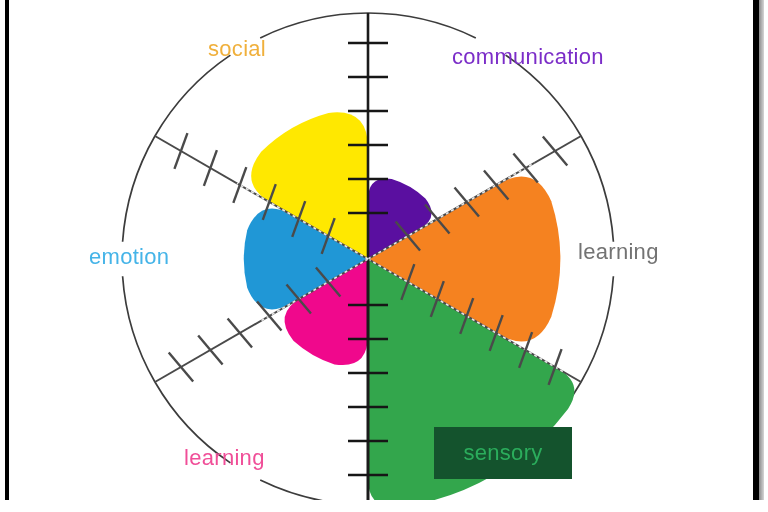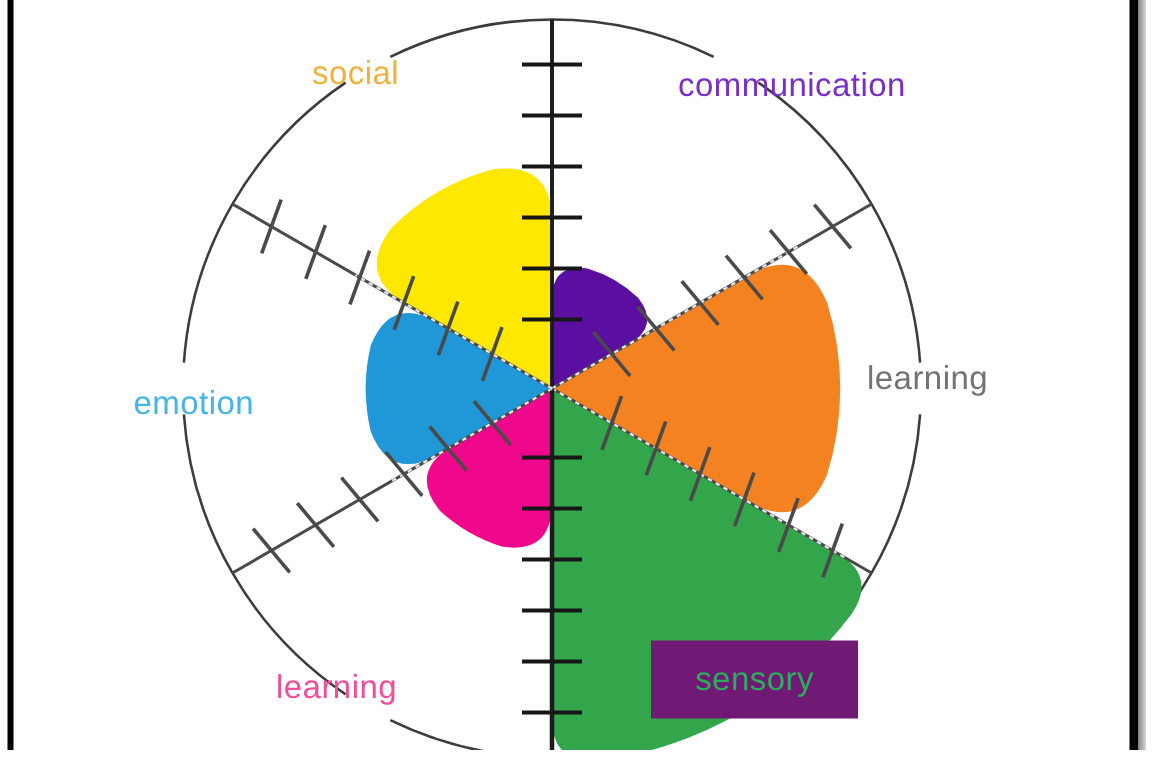--- a/index.html
+++ b/index.html
@@ -3,23 +3,23 @@
 <meta charset="utf-8">
 <style>
   html,body{margin:0;padding:0;background:#ffffff;}
   .stage{position:relative;width:768px;height:500px;overflow:hidden;background:#ffffff;
          font-family:Liberation Sans, sans-serif;}
   .stage svg{position:absolute;left:0;top:0;}
   .axis-label{position:absolute;font-size:22px;font-weight:400;letter-spacing:.3px;white-space:nowrap;}
   .lbl-social{left:208px;top:36px;}
   .lbl-communication{left:452px;top:44px;}
   .lbl-learning{left:578px;top:239px;}
-  .lbl-emotion{left:89px;top:256px;}
+  .lbl-emotion{left:89px;top:244px;}
   .lbl-behaviour{left:184px;top:445px;}
-  .sensory-box{position:absolute;left:434px;top:427px;width:138px;height:52px;background:#701a75;
+  .sensory-box{position:absolute;left:434px;top:427px;width:138px;height:52px;background:#14532d;
                display:flex;align-items:center;justify-content:center;}
   .border-left{position:absolute;left:5px;top:0;width:4px;height:512px;background:#000;}
   .border-right{position:absolute;left:753px;top:0;width:6px;height:512px;background:#000;}
   .border-right-shadow{position:absolute;left:759px;top:0;width:5px;height:512px;
                background:linear-gradient(to right,#8a8a8a,#d6d6d6);}
 </style>
 </head>
 <body>
 
 <div class="stage">

